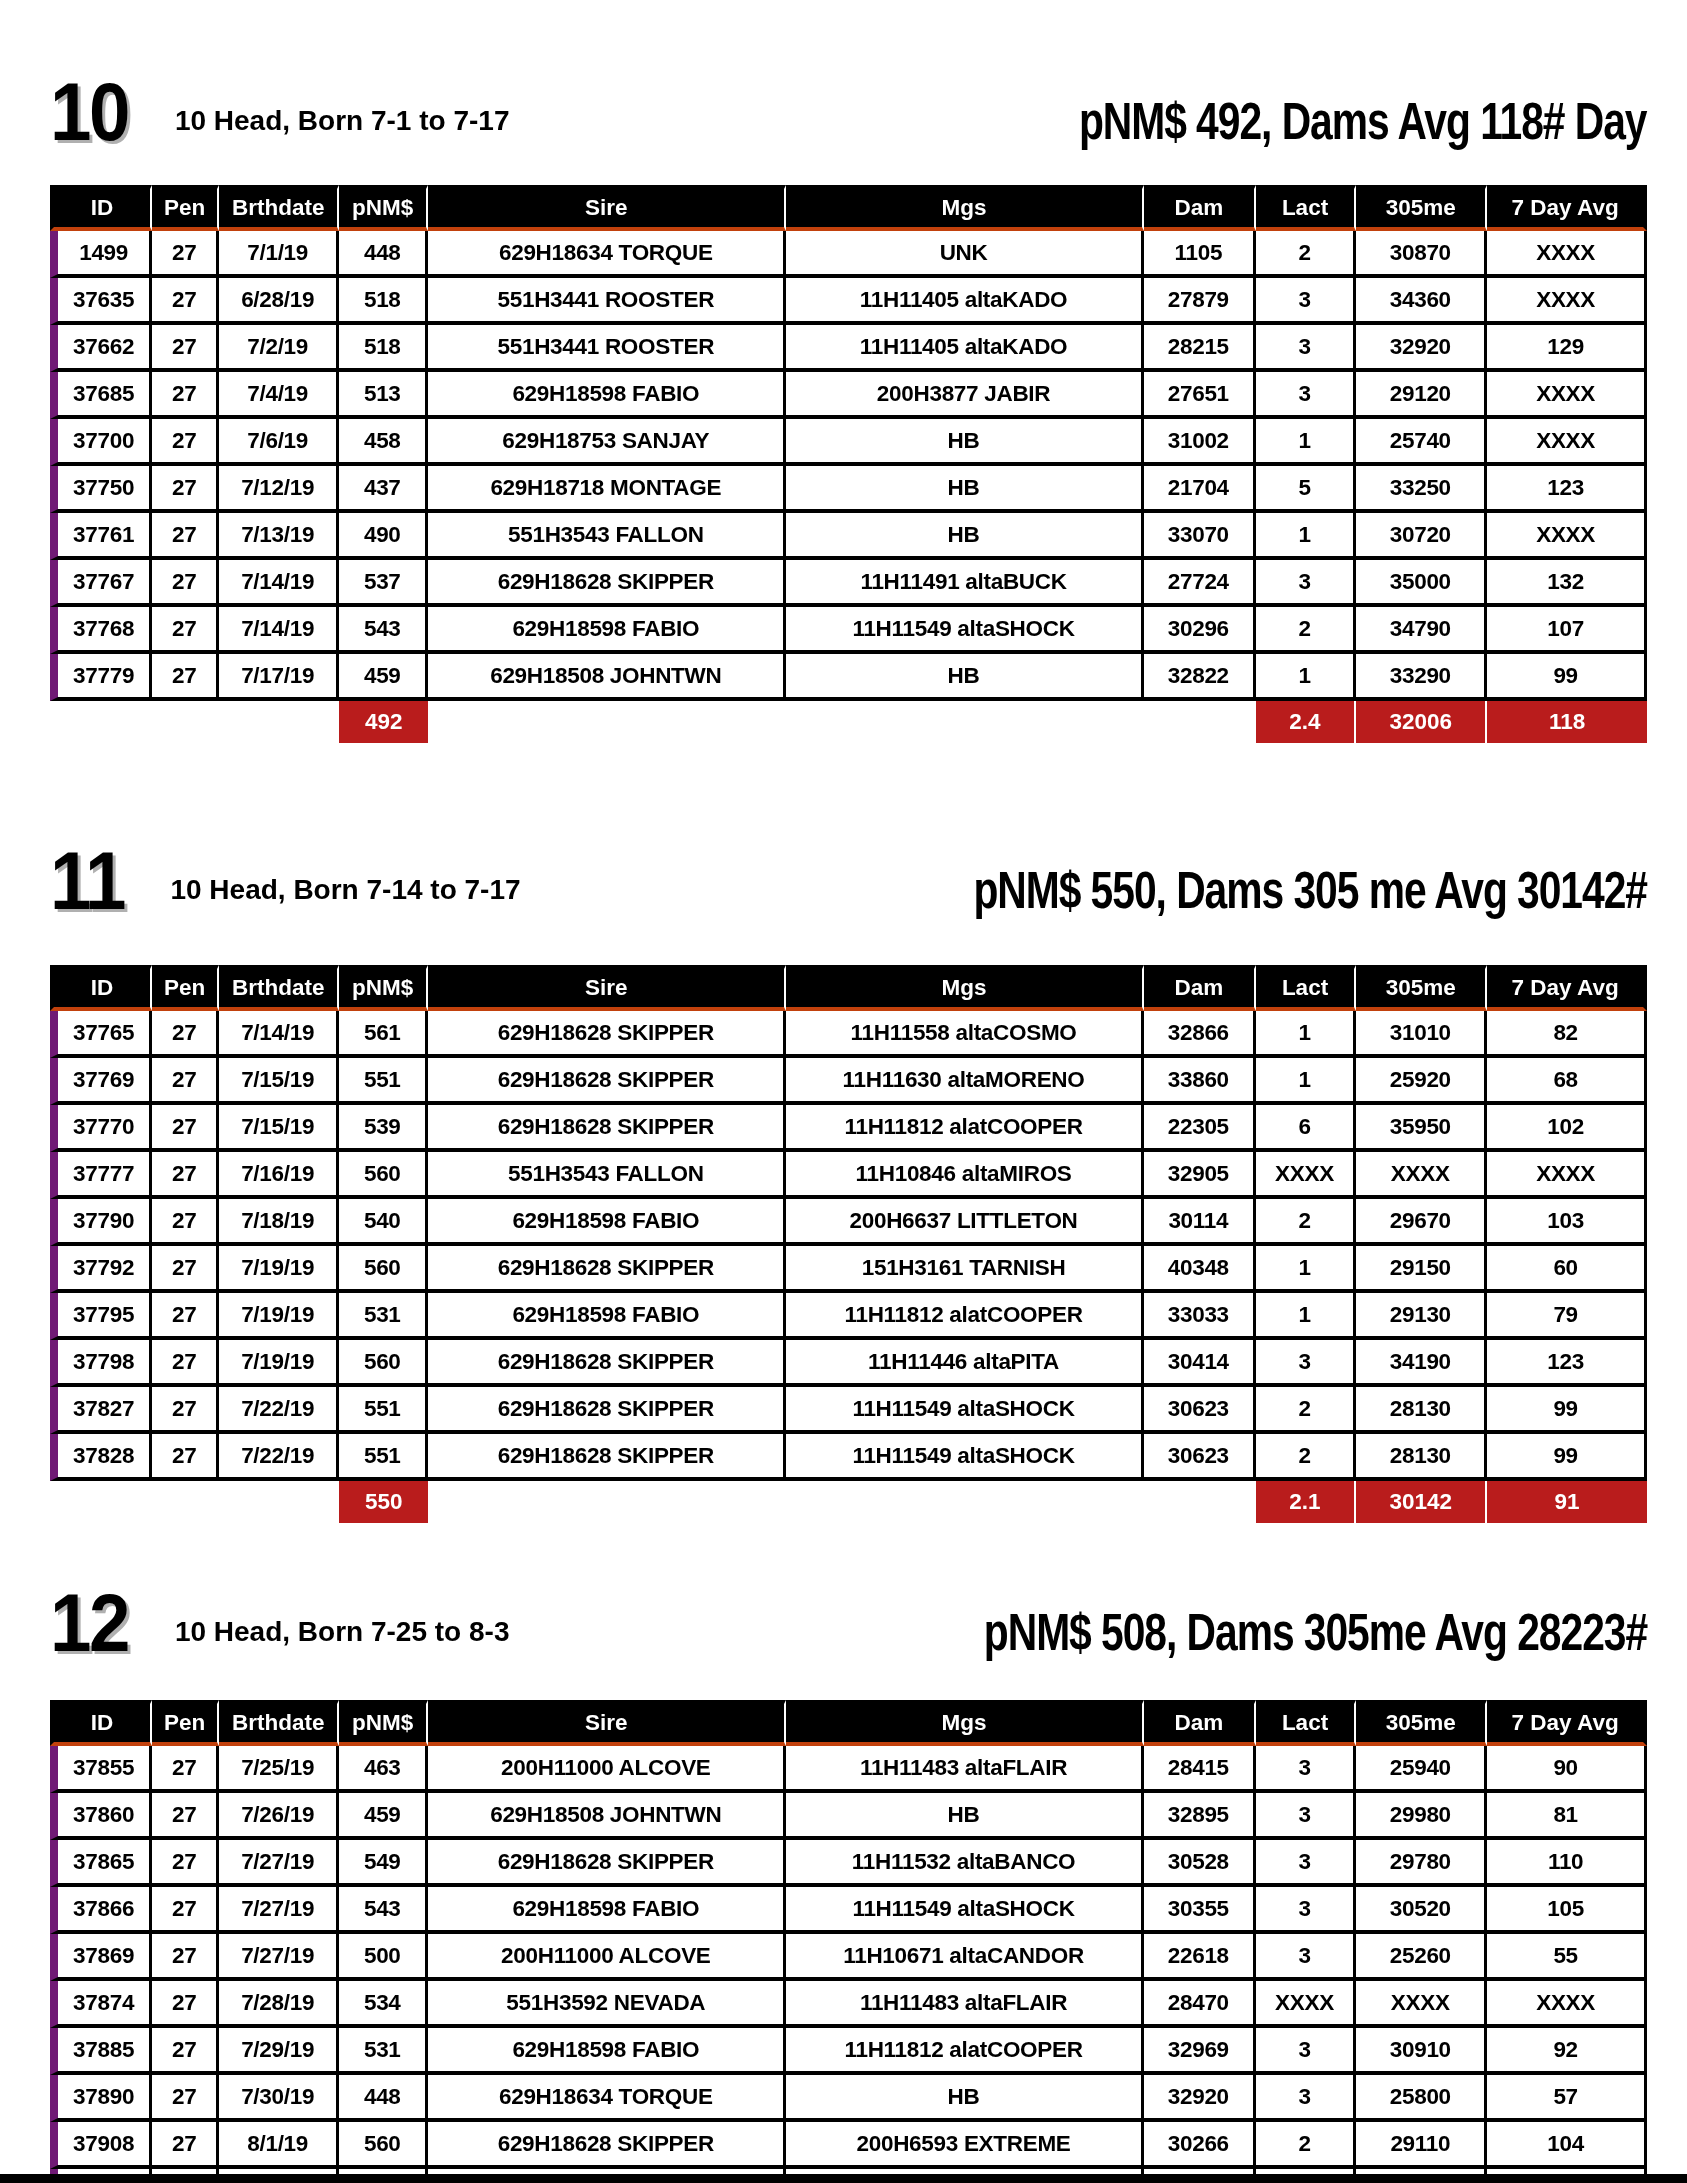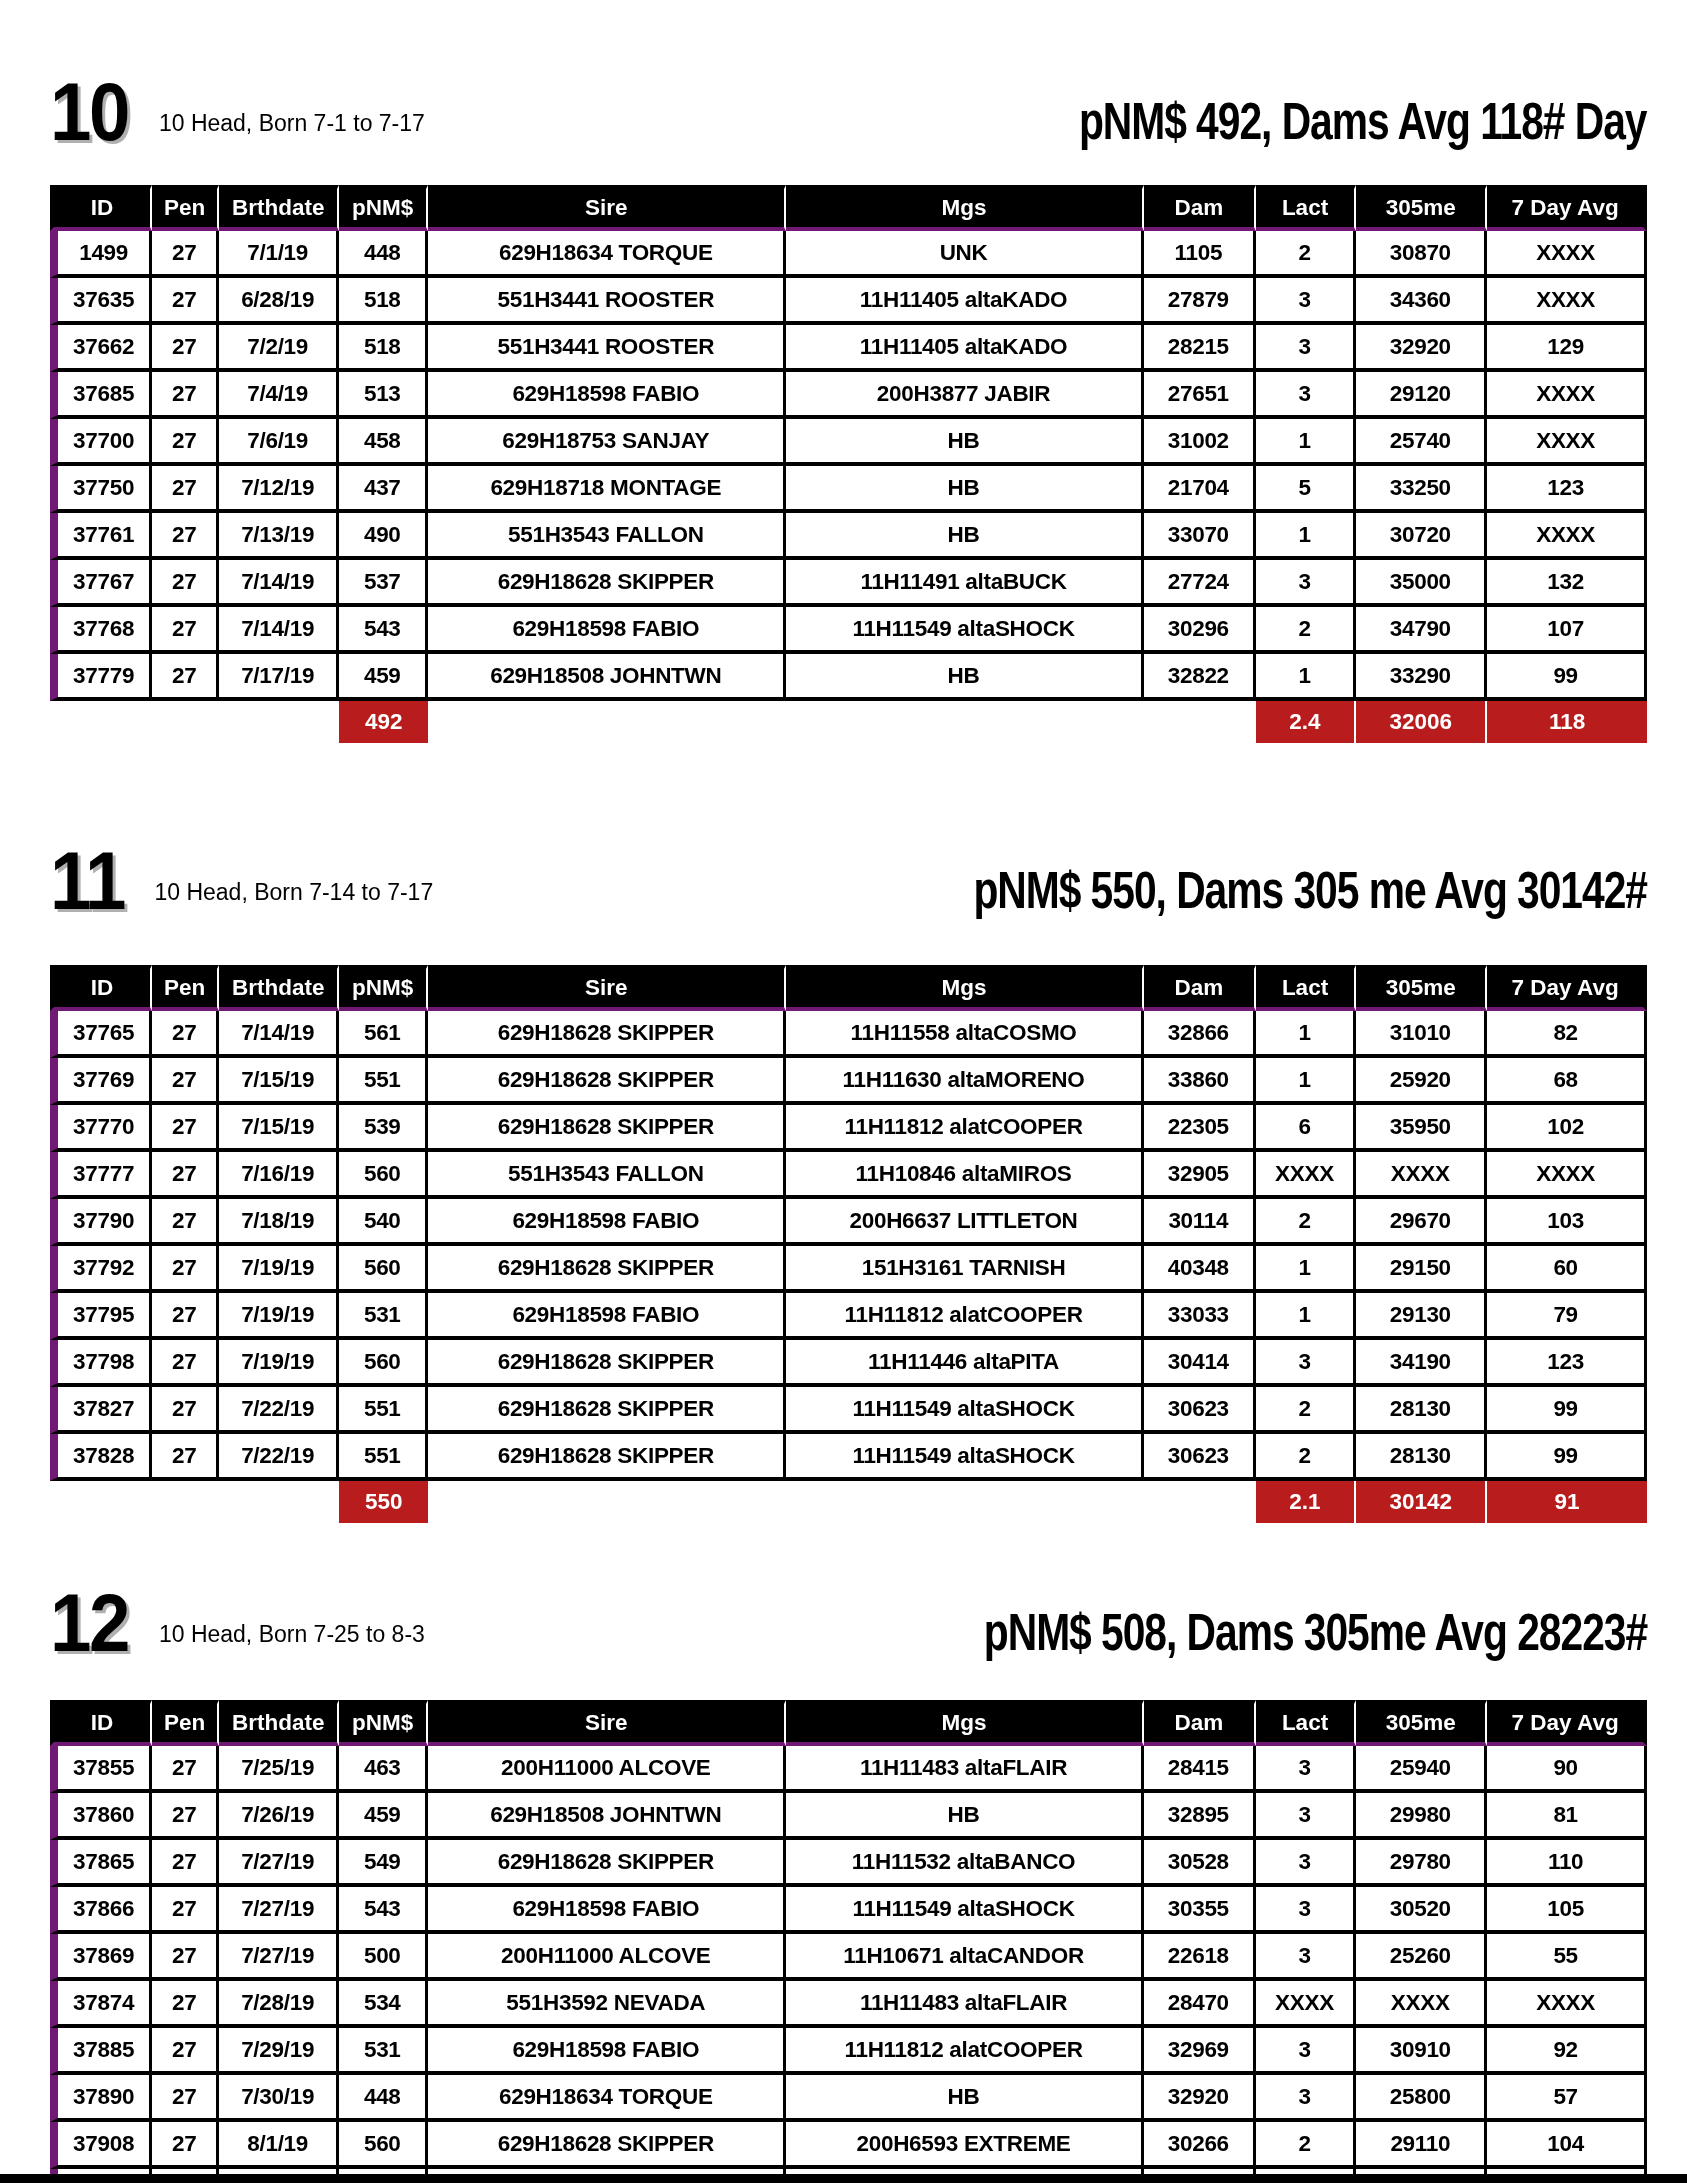--- a/index.html
+++ b/index.html
@@ -24,23 +24,23 @@
     font-size: 81px;
     font-weight: bold;
     line-height: 0.88;
     letter-spacing: -2.6px;
     transform: scaleX(0.92);
     transform-origin: left bottom;
     text-shadow: 3.3px 2.6px 0 #b0b0b0;
     display: inline-block;
   }
   .subtitle {
-    font-size: 23px;
-    font-weight: normal;
-    margin-left: 24px;
+    font-size: 28px;
+    font-weight: bold;
+    margin-left: 40px;
     padding-bottom: 10.6px;
     white-space: nowrap;
   }
   .headline {
     margin-left: auto;
     font-size: 51px;
     font-weight: bold;
     letter-spacing: -1.3px;
     line-height: 0.95;
     white-space: nowrap;
@@ -61,21 +61,21 @@
   .s2 table.roster { margin-top: 48px; }
   .s3 table.roster { margin-top: 41px; }
 
   table.roster thead th {
     background: #000000;
     color: #ffffff;
     font-size: 22.5px;
     height: 38px;
     padding: 0;
     border-top: 4px solid #000;
-    border-bottom: 4px solid #701a75;
+    border-bottom: 4px solid #c2410c;
     border-right: 2.6px solid #fff;
     text-align: center;
   }
   table.roster thead th:first-child { border-left: 4px solid #000; }
   table.roster thead th:last-child  { border-right: 4px solid #000; }
 
   table.roster tbody tr.data td {
     font-size: 22.5px;
     text-align: center;
     height: 43px;

